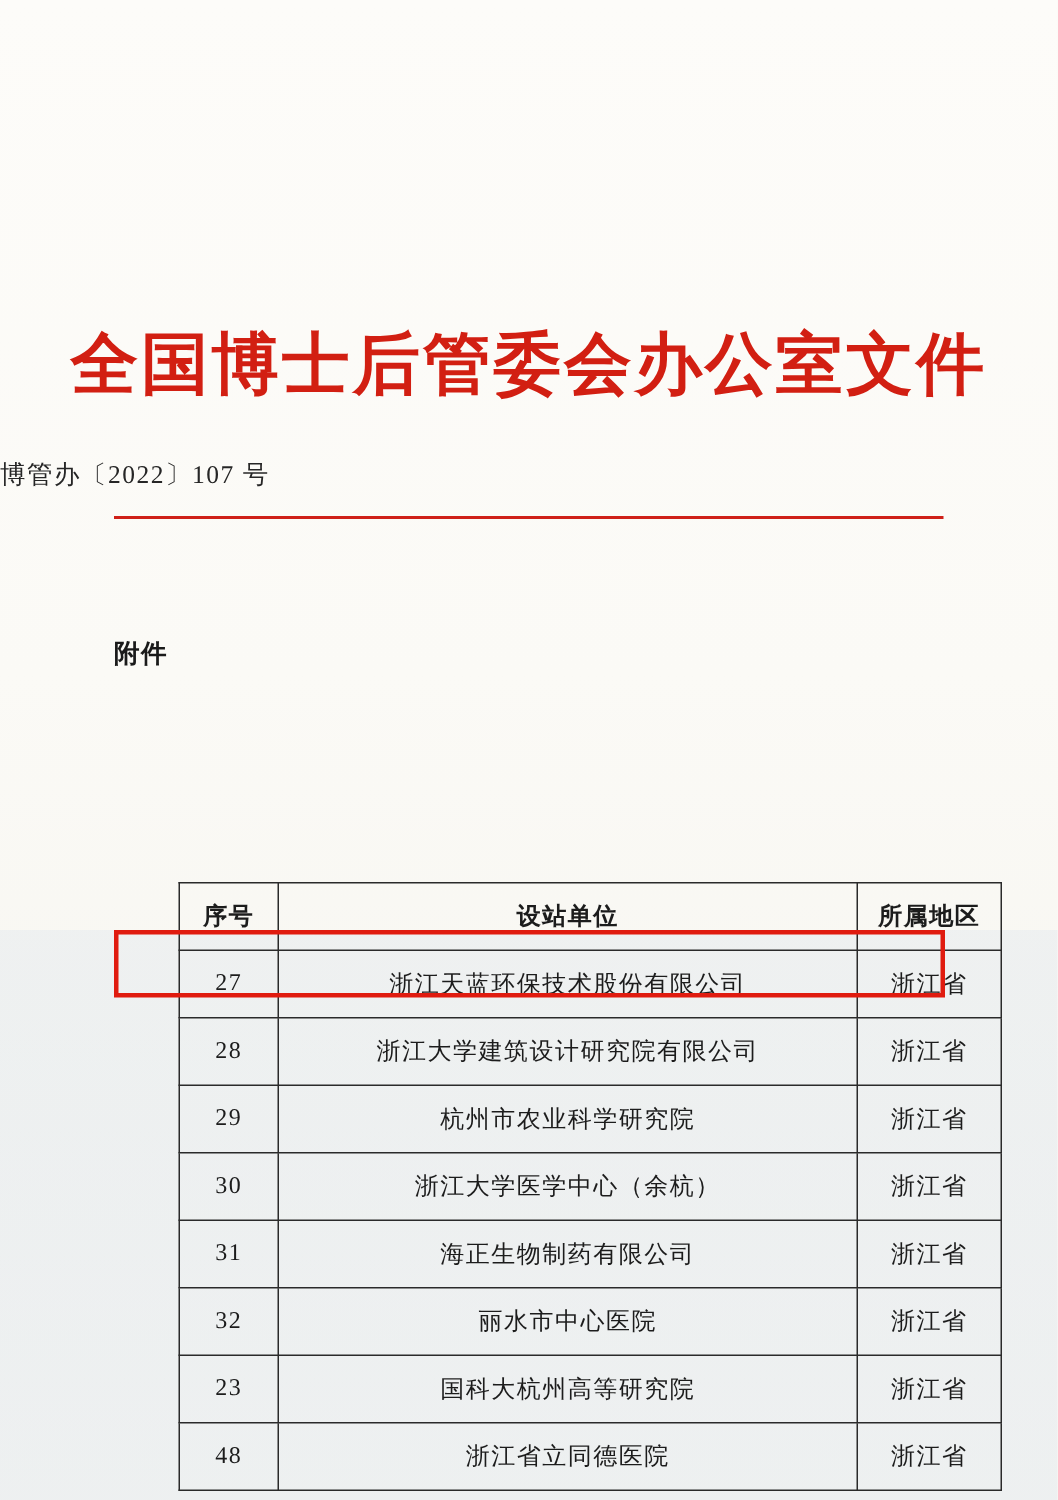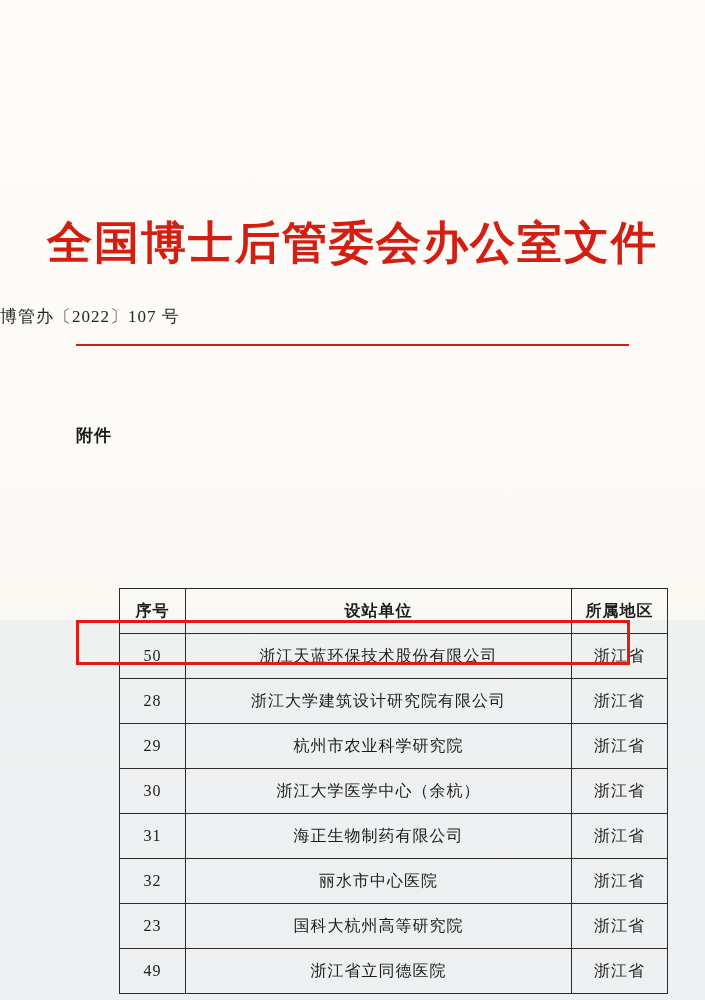--- a/index.html
+++ b/index.html
@@ -157,21 +157,21 @@
       </colgroup>
       <thead>
         <tr>
           <th>序号</th>
           <th>设站单位</th>
           <th>所属地区</th>
         </tr>
       </thead>
       <tbody>
         <tr class="highlight">
-          <td>50</td>
+          <td>27</td>
           <td>浙江天蓝环保技术股份有限公司</td>
           <td>浙江省</td>
         </tr>
         <tr>
           <td>28</td>
           <td>浙江大学建筑设计研究院有限公司</td>
           <td>浙江省</td>
         </tr>
         <tr>
           <td>29</td>
@@ -192,21 +192,21 @@
           <td>32</td>
           <td>丽水市中心医院</td>
           <td>浙江省</td>
         </tr>
         <tr>
           <td>23</td>
           <td>国科大杭州高等研究院</td>
           <td>浙江省</td>
         </tr>
         <tr>
-          <td>49</td>
+          <td>48</td>
           <td>浙江省立同德医院</td>
           <td>浙江省</td>
         </tr>
       </tbody>
     </table>
   </div>
 
   <div class="highlight-box"></div>
 </div>
 

